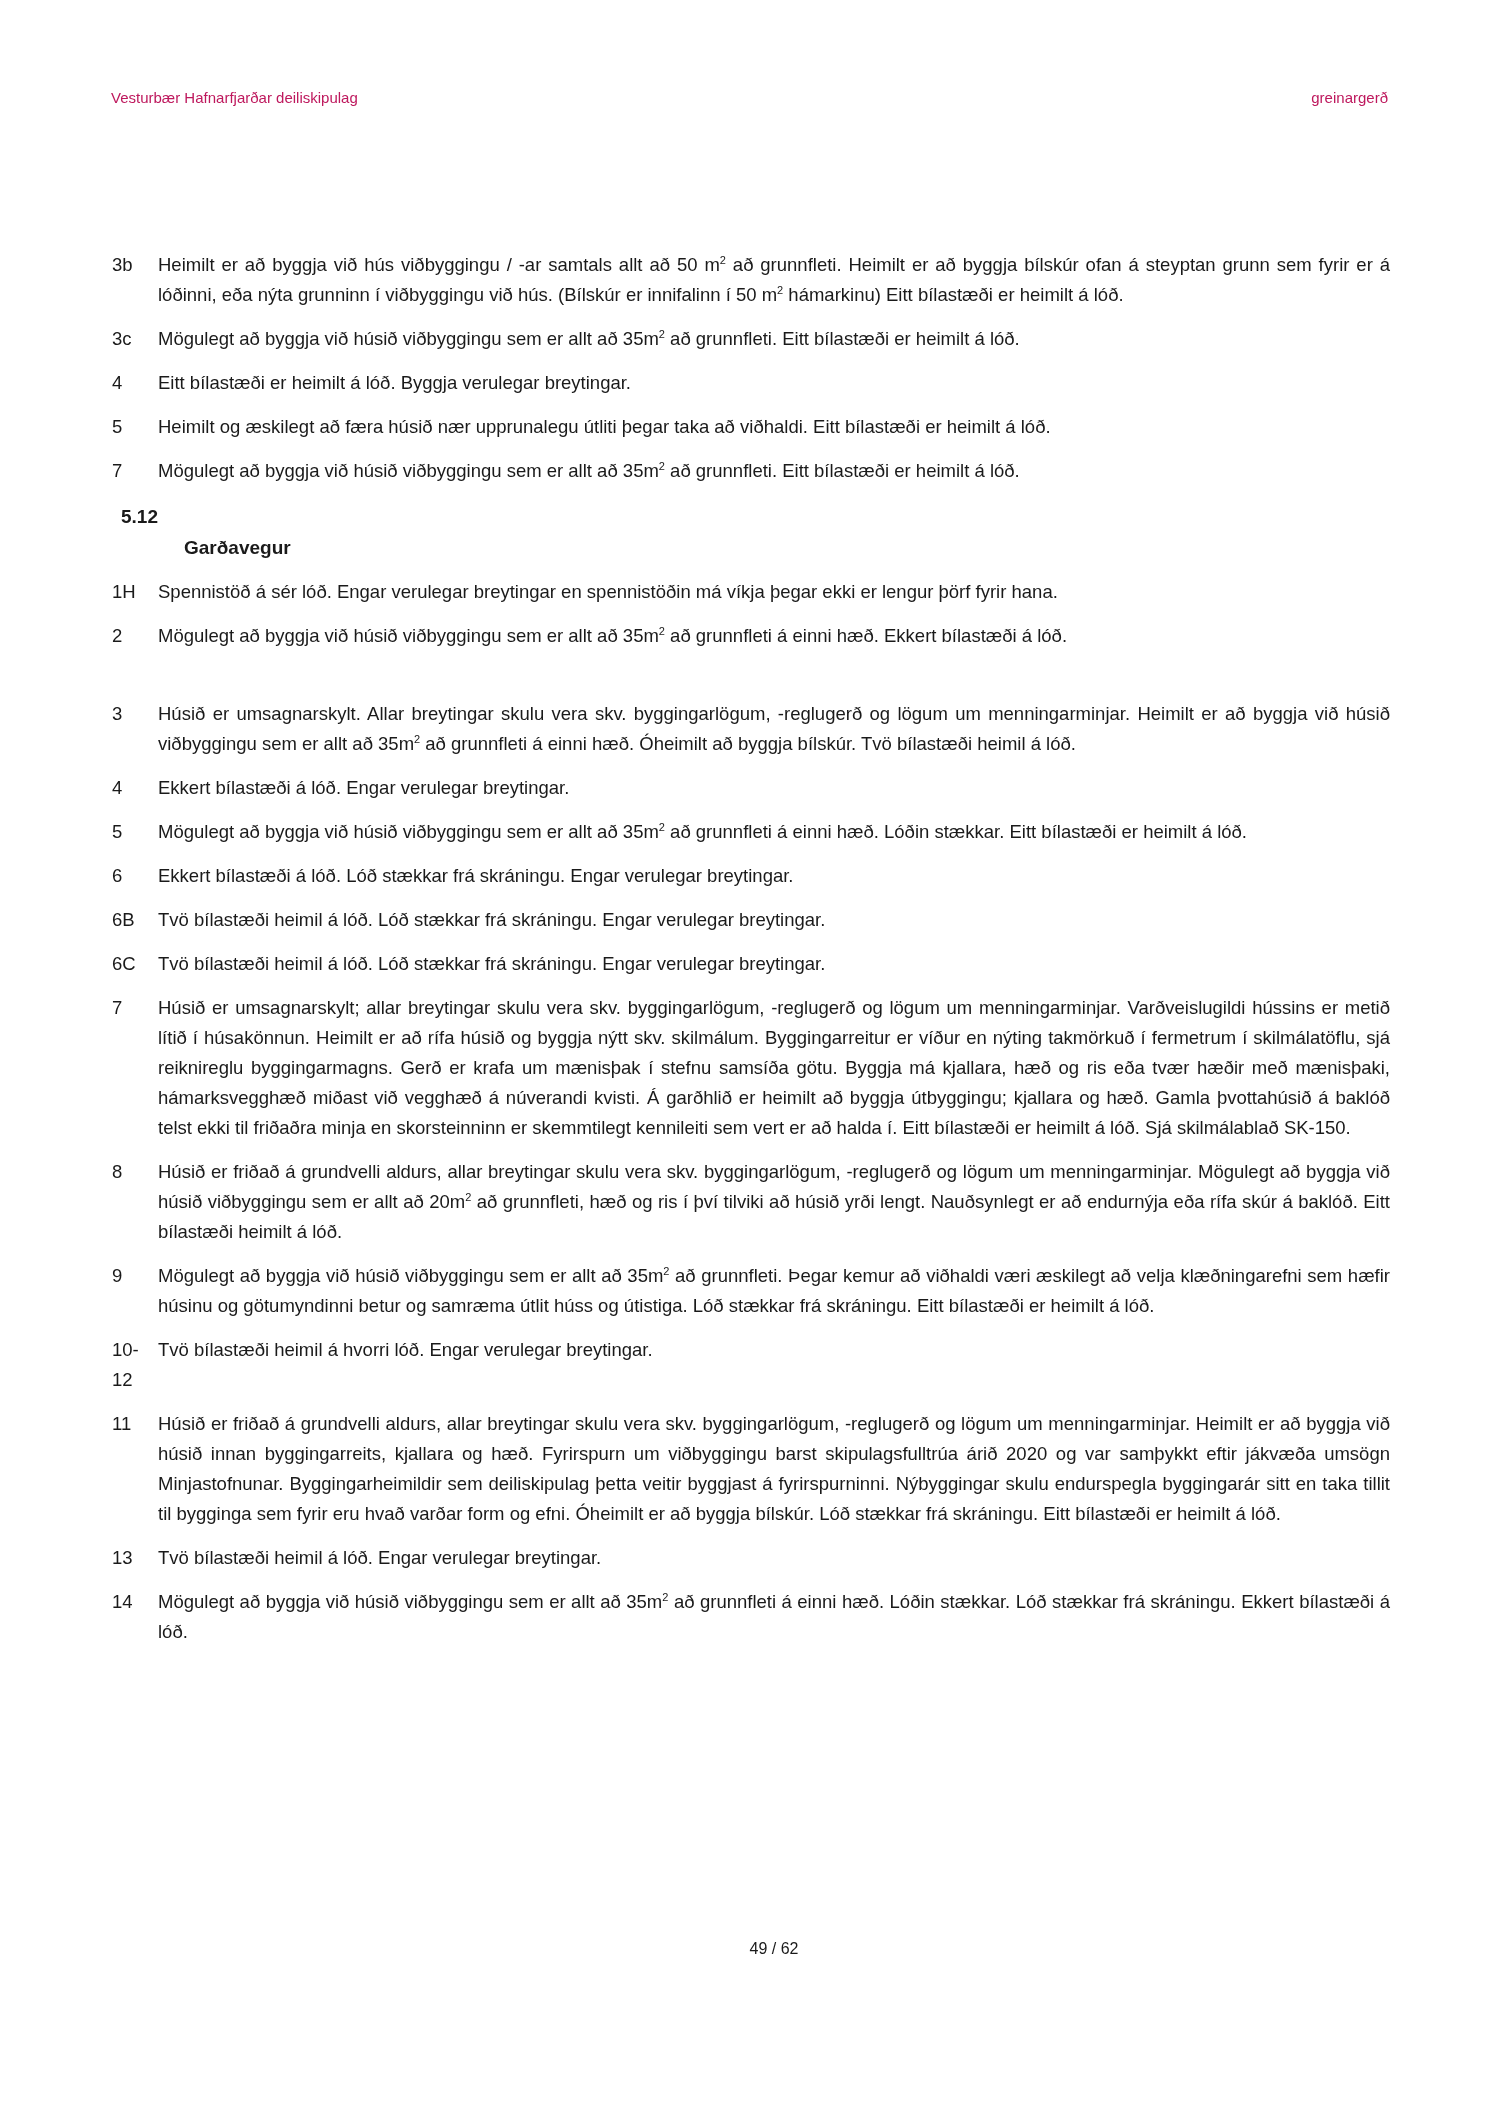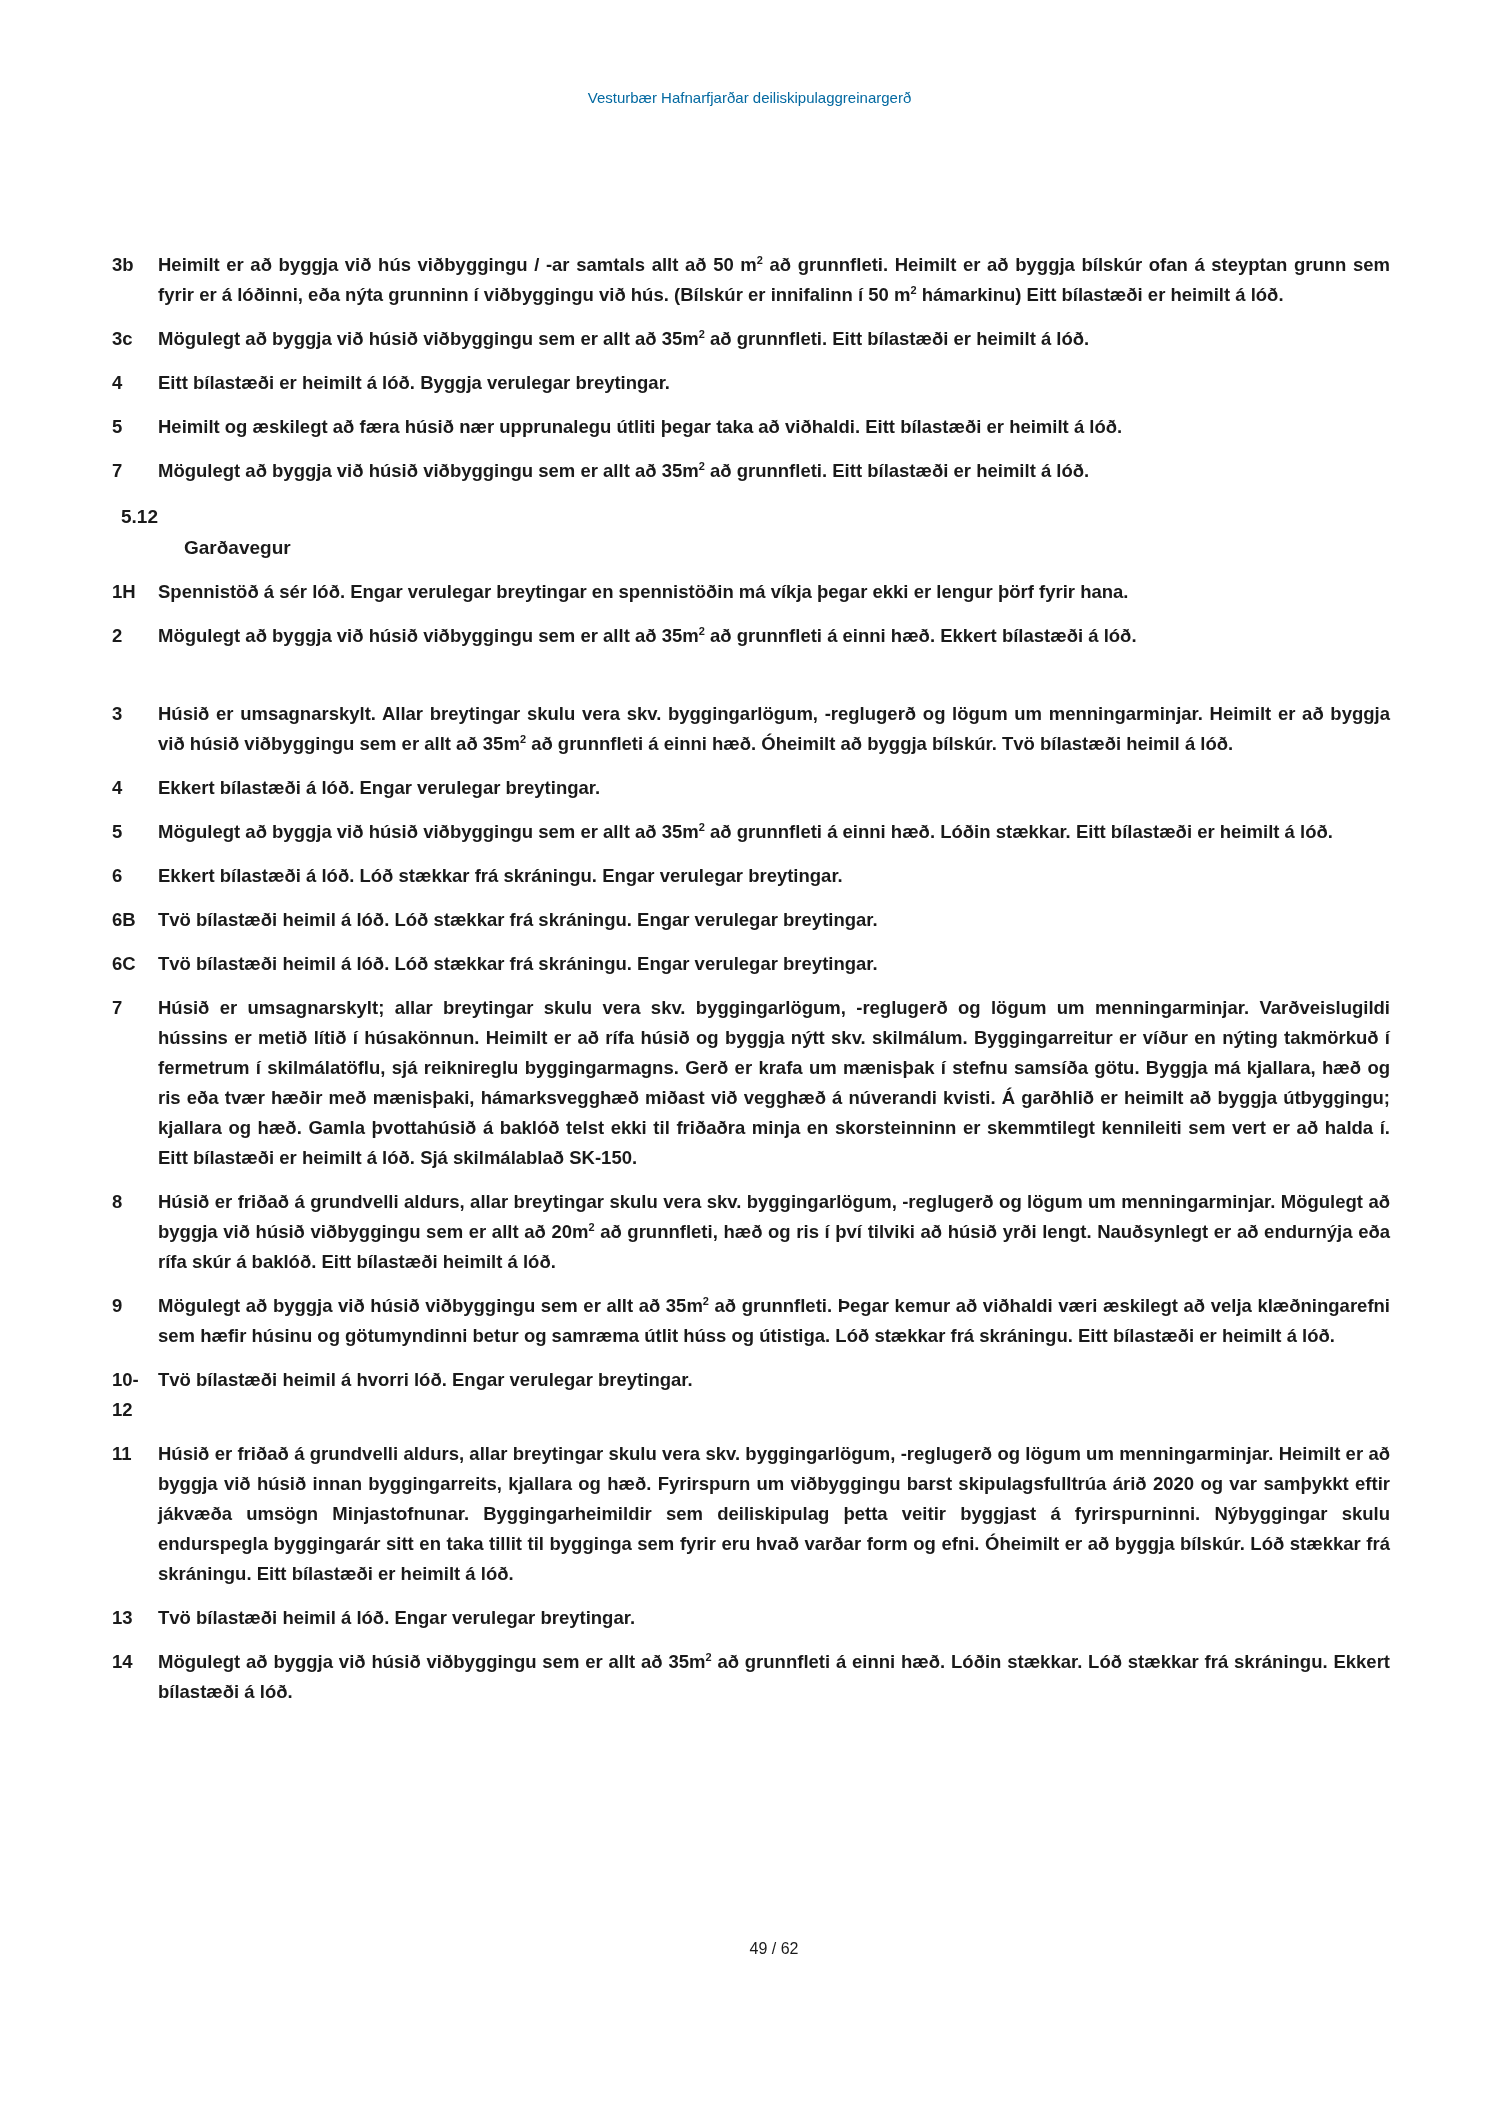--- a/index.html
+++ b/index.html
@@ -11,37 +11,36 @@
     font-family: "Liberation Sans", sans-serif;
     position: relative;
     overflow: hidden;
   }
   .page-header {
     position: absolute;
     top: 88px;
     left: 111px;
     right: 112px;
     display: flex;
-    justify-content: center;
+    justify-content: space-between;
     font-size: 15px;
     line-height: 20px;
-    color: #0369a1;
+    color: #be185d;
   }
   .content {
     position: absolute;
     top: 250px;
     left: 112px;
     width: 1278px;
     font-size: 18.5px;
     line-height: 30px;
   }
   .row {
     display: flex;
     margin-bottom: 14px;
-    font-weight: bold;
   }
   .num {
     width: 46px;
     flex-shrink: 0;
   }
   .txt {
     flex: 1;
     text-align: justify;
   }
   .txt sup, .num sup {

